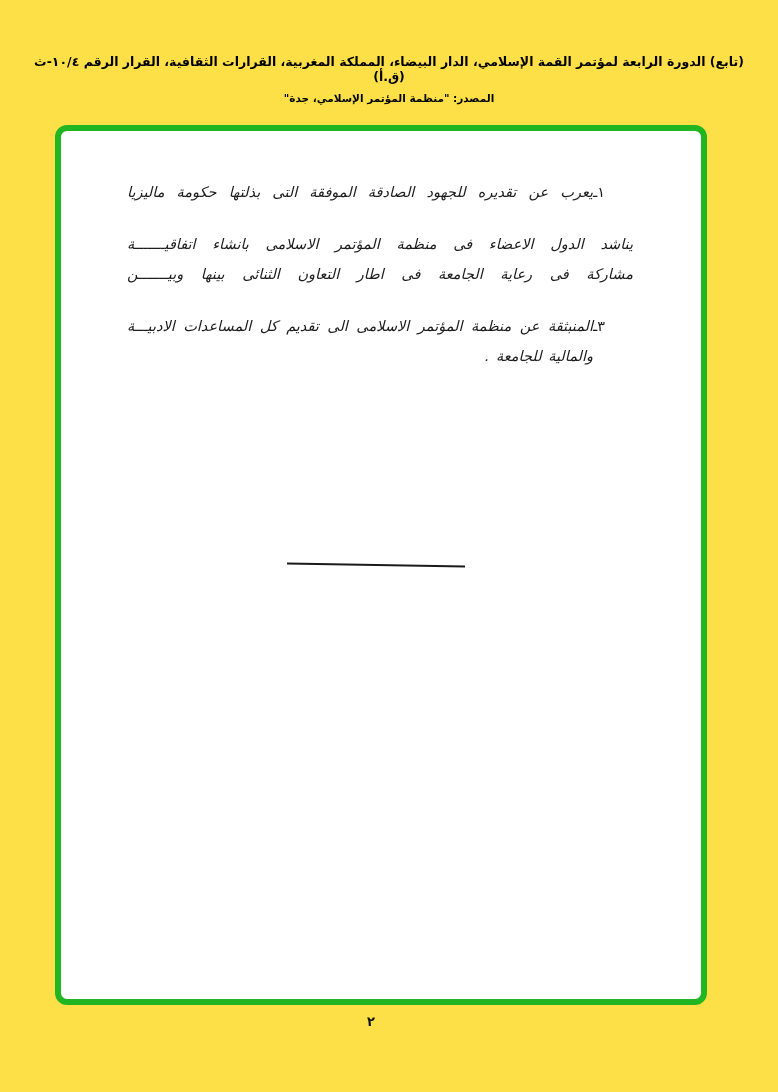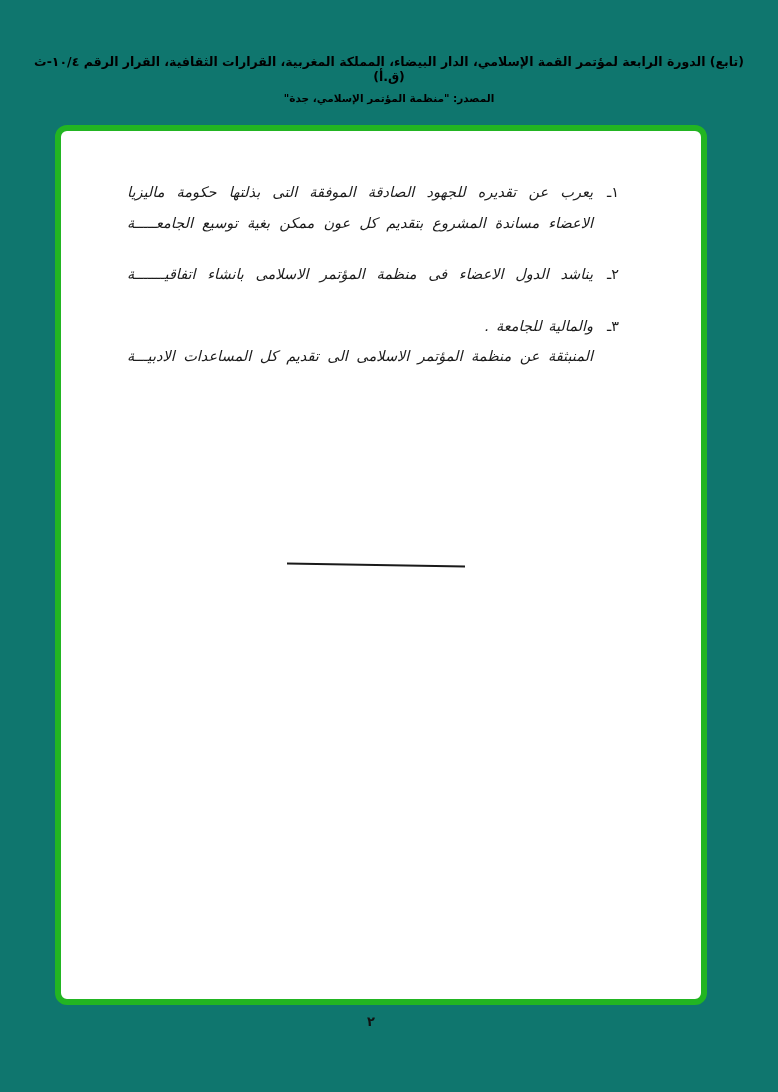--- a/index.html
+++ b/index.html
@@ -3,21 +3,21 @@
 <meta charset="utf-8">
 <style>
   * { margin: 0; padding: 0; box-sizing: border-box; }
   html, body {
     width: 778px; height: 1092px;
     background: #ffffff;
     font-family: "DejaVu Sans", sans-serif;
     position: relative;
     overflow: hidden;
   }
-  .page { position: absolute; inset: 0; background: #0f766e; }
+  .page { position: absolute; inset: 0; background: #fde047; }
 
   .header-citation {
     position: absolute;
     top: 54px; left: 30px; right: 30px;
     direction: rtl;
     text-align: center;
     font-size: 12.5px;
     font-weight: bold;
     color: #000000;
     letter-spacing: 0;
@@ -51,21 +51,21 @@
   }
   .res-item {
     display: flex;
     direction: rtl;
     margin-bottom: 21px;
   }
   .res-item .item-number {
     flex: 0 0 40px;
     width: 40px;
     line-height: 30.5px;
-    text-align: center;
+    text-align: left;
     white-space: nowrap;
   }
   .res-item .item-lines { flex: 1 1 auto; min-width: 0; }
   .line {
     line-height: 30.5px;
     height: 30.5px;
     word-spacing: 2px;
     text-align: justify;
     text-align-last: justify;
     white-space: nowrap;
@@ -104,36 +104,35 @@
 
   <div class="header-source">المصدر:  "منظمة المؤتمر الإسلامي، جدة"</div>
 
   <div class="doc-frame" style="border-color: rgb(34, 181, 34);">
     <div class="doc-content">
 
       <div class="res-item">
         <div class="item-number">١ـ</div>
         <div class="item-lines">
           <div class="line">يعرب عن تقديره للجهود الصادقة الموفقة التى بذلتها حكومة ماليزيا</div>
-          <div class="line">الاعضاء مساندة المشروع بتقديم كل عون ممكن بغية توسيع الجامعـــــة</div>
         </div>
       </div>
 
       <div class="res-item">
-        <div class="item-number">٢ـ</div>
         <div class="item-lines">
           <div class="line">يناشد الدول الاعضاء فى منظمة المؤتمر الاسلامى بانشاء اتفاقيـــــــة</div>
+          <div class="line">مشاركة فى رعاية الجامعة فى اطار التعاون الثنائى بينها وبيـــــــن</div>
         </div>
       </div>
 
       <div class="res-item">
         <div class="item-number">٣ـ</div>
         <div class="item-lines">
+          <div class="line">المنبثقة عن منظمة المؤتمر الاسلامى الى تقديم كل المساعدات الادبيـــة</div>
           <div class="line last">والمالية للجامعة .</div>
-          <div class="line">المنبثقة عن منظمة المؤتمر الاسلامى الى تقديم كل المساعدات الادبيـــة</div>
         </div>
       </div>
 
     </div>
 
     <div class="divider-line" style="left: 226px; top: 433px; position: absolute;"></div>
   </div>
 
   <div class="page-number">٢</div>
 

